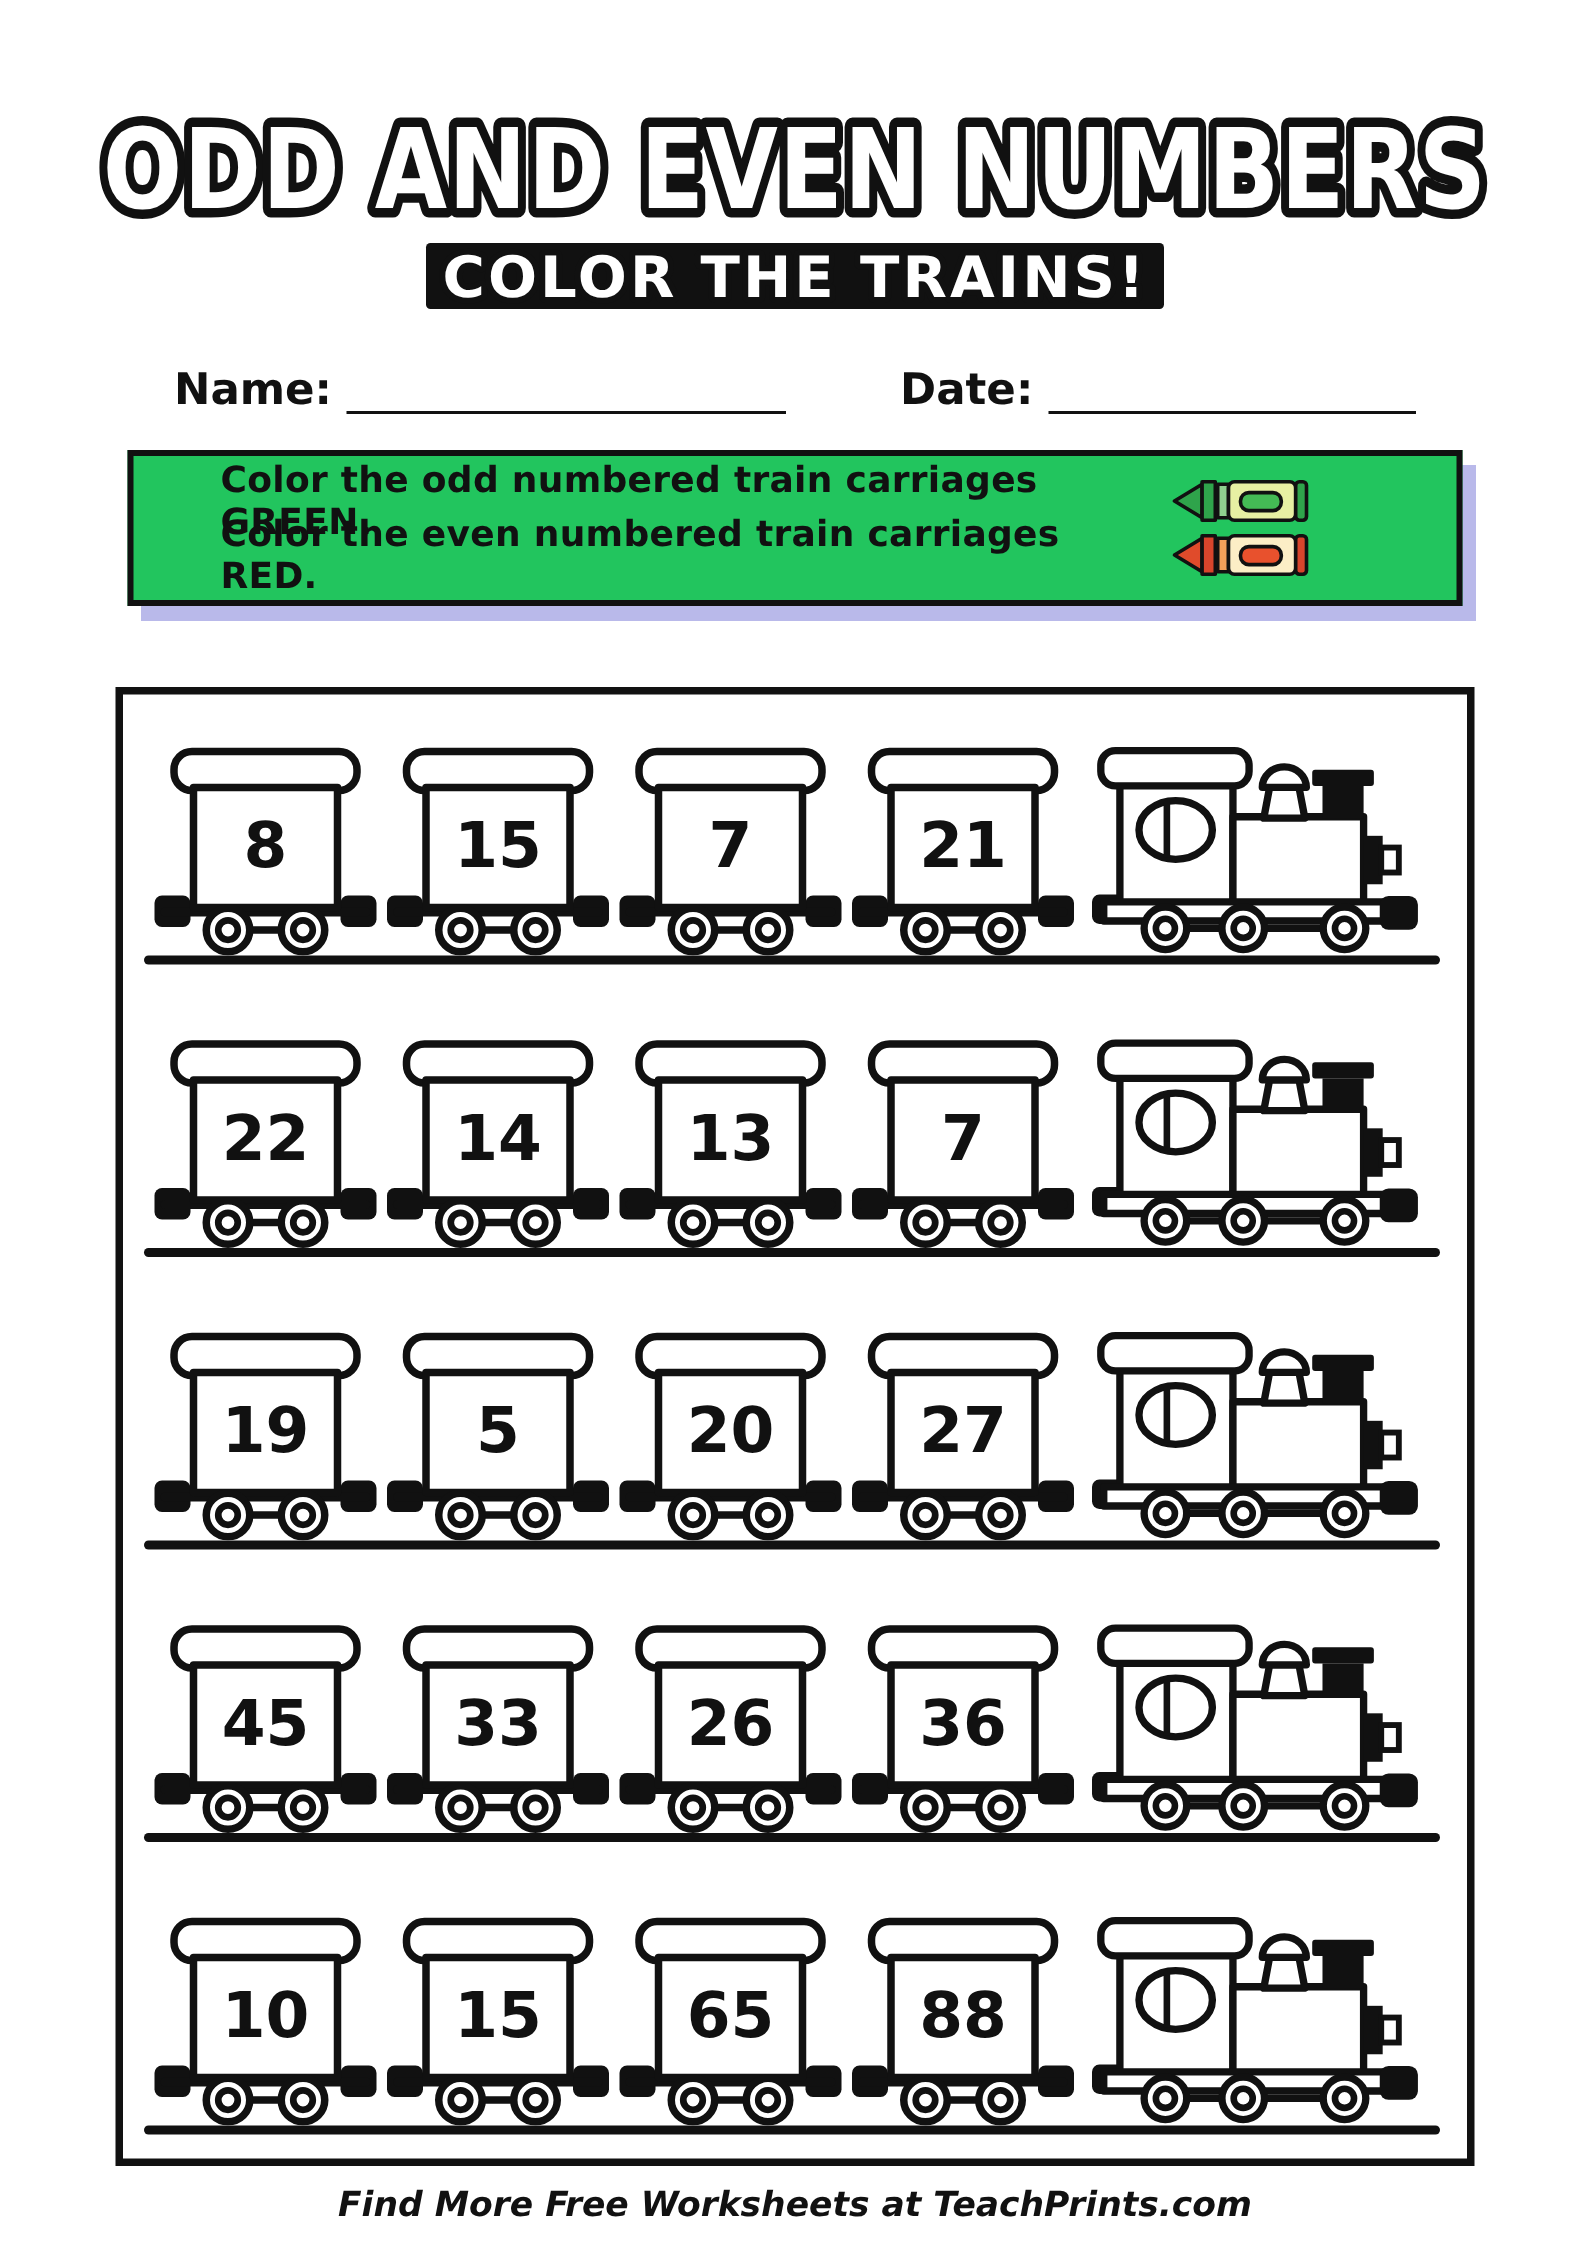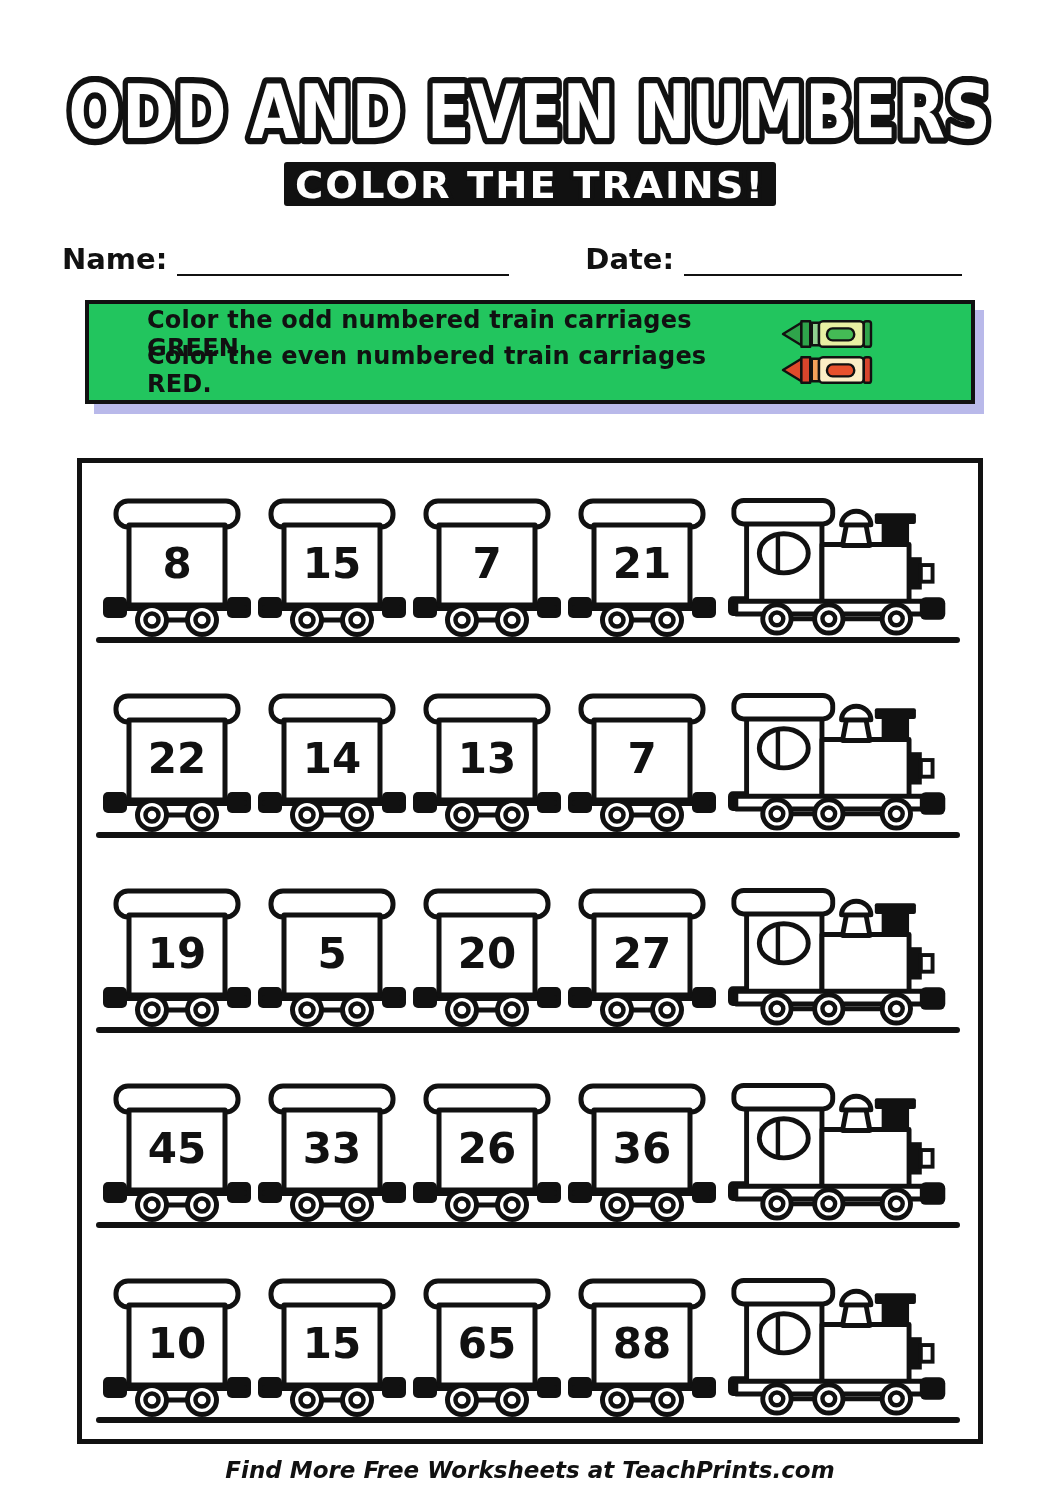--- a/index.html
+++ b/index.html
@@ -10,21 +10,21 @@
   .title-svg { display:block; width:990px; height:80px; margin:76px auto 0; }
   .title-text { font-family:"DejaVu Sans", sans-serif; font-weight:bold; font-size:76px;
                 fill:#fff; stroke:#111; stroke-width:13px; stroke-linejoin:round;
                 paint-order:stroke; text-anchor:middle; letter-spacing:1px; }
   .subtitle-svg { display:block; width:500px; height:52px; margin:2px auto 0; }
   .subtitle-text { font-family:"DejaVu Sans", sans-serif; font-weight:bold; font-size:38px;
                    fill:#fff; stroke:#111; stroke-width:8px; stroke-linejoin:round;
                    paint-order:stroke; text-anchor:middle; letter-spacing:2px; }
 
   
-  .name-date { display:flex; align-items:flex-end; margin:30px 62px 0; height:36px; }
+  .name-date { display:flex; align-items:flex-end; margin:30px 116px 0; height:36px; }
   .field-label { font-weight:bold; font-size:29px; line-height:34px; }
   .uline { border-bottom:2.5px solid #111; height:32px; font-size:24px; }
   .name-line { width:332px; margin-left:10px; }
   .date-label { margin-left:76px; }
   .date-line { width:278px; margin-left:10px; }
 
   
   .instr-box { margin:24px 85px 0; border:4px solid #111; background:#22c55e;
                box-shadow:9px 10px 0 0 #b9b9ea; padding:12px 28px 12px 58px; }
   .instr-line { display:flex; align-items:center; height:36px; }

